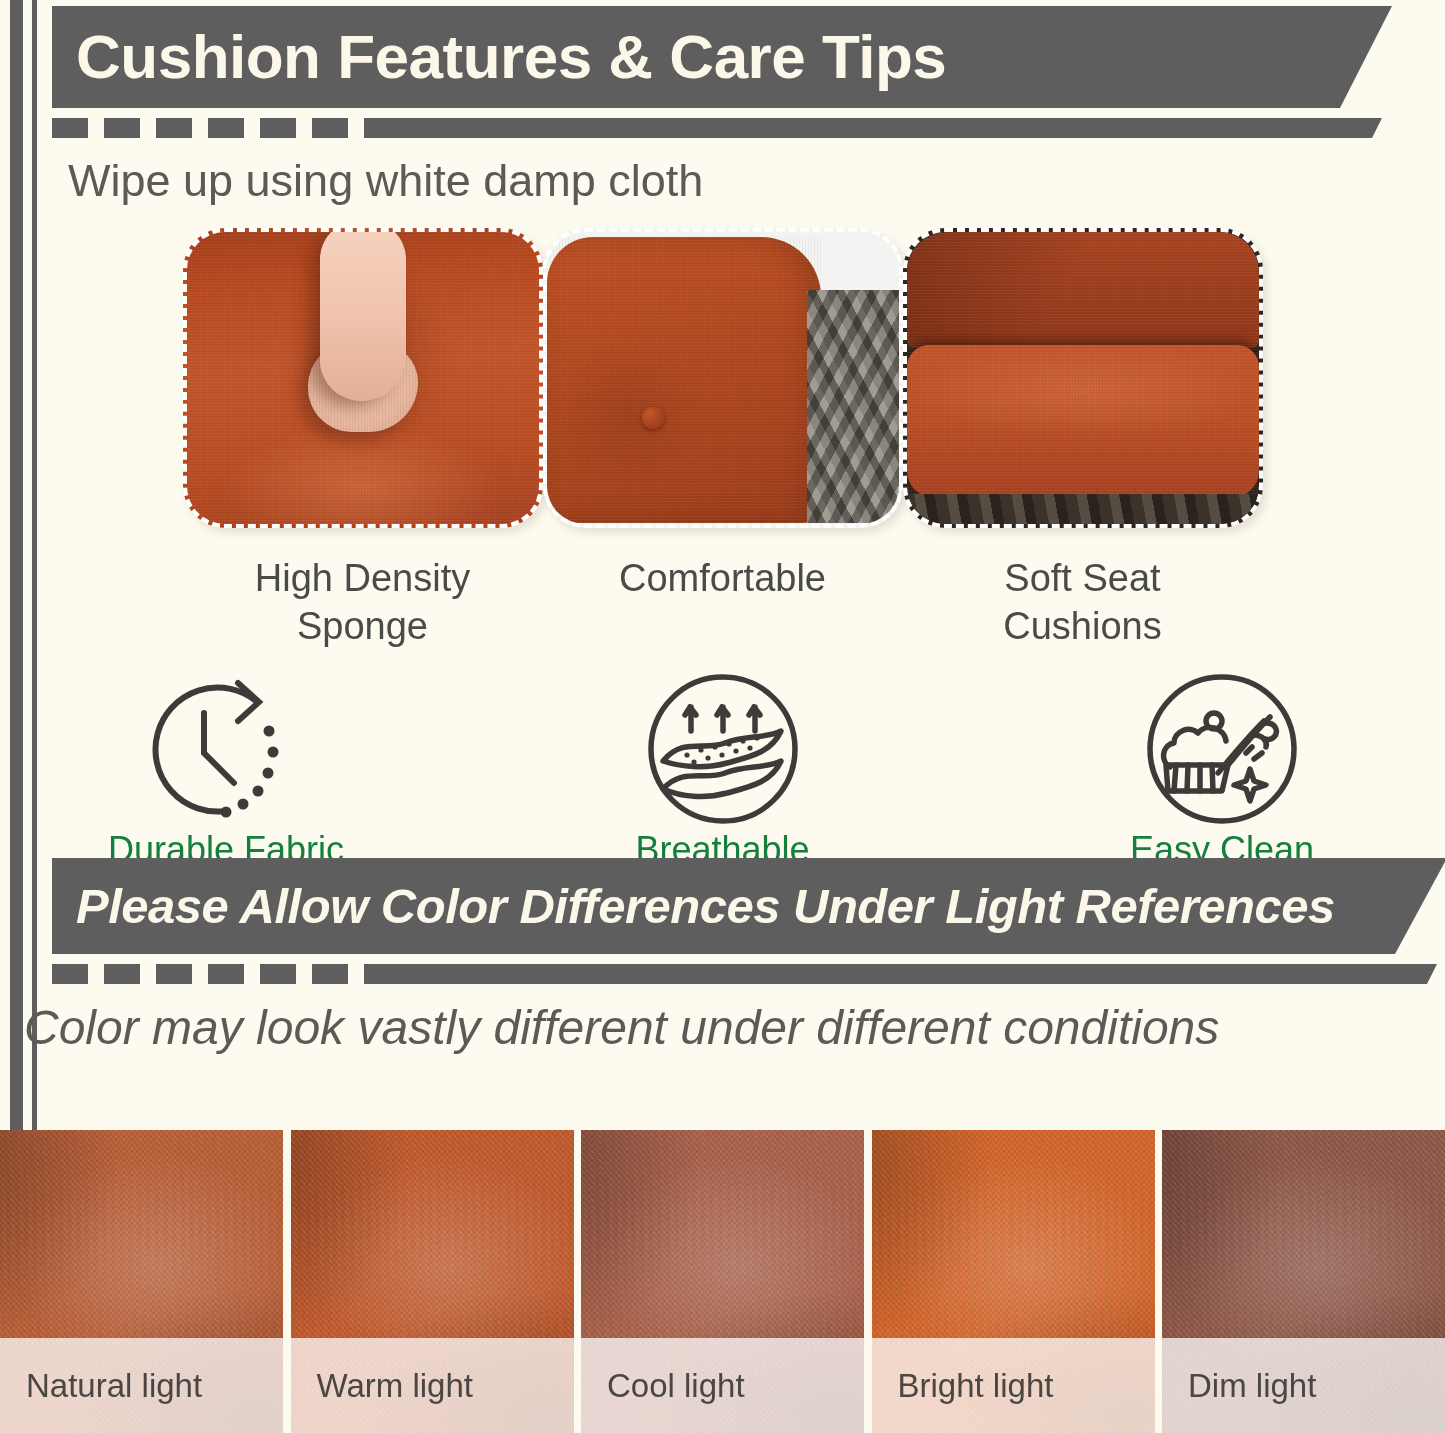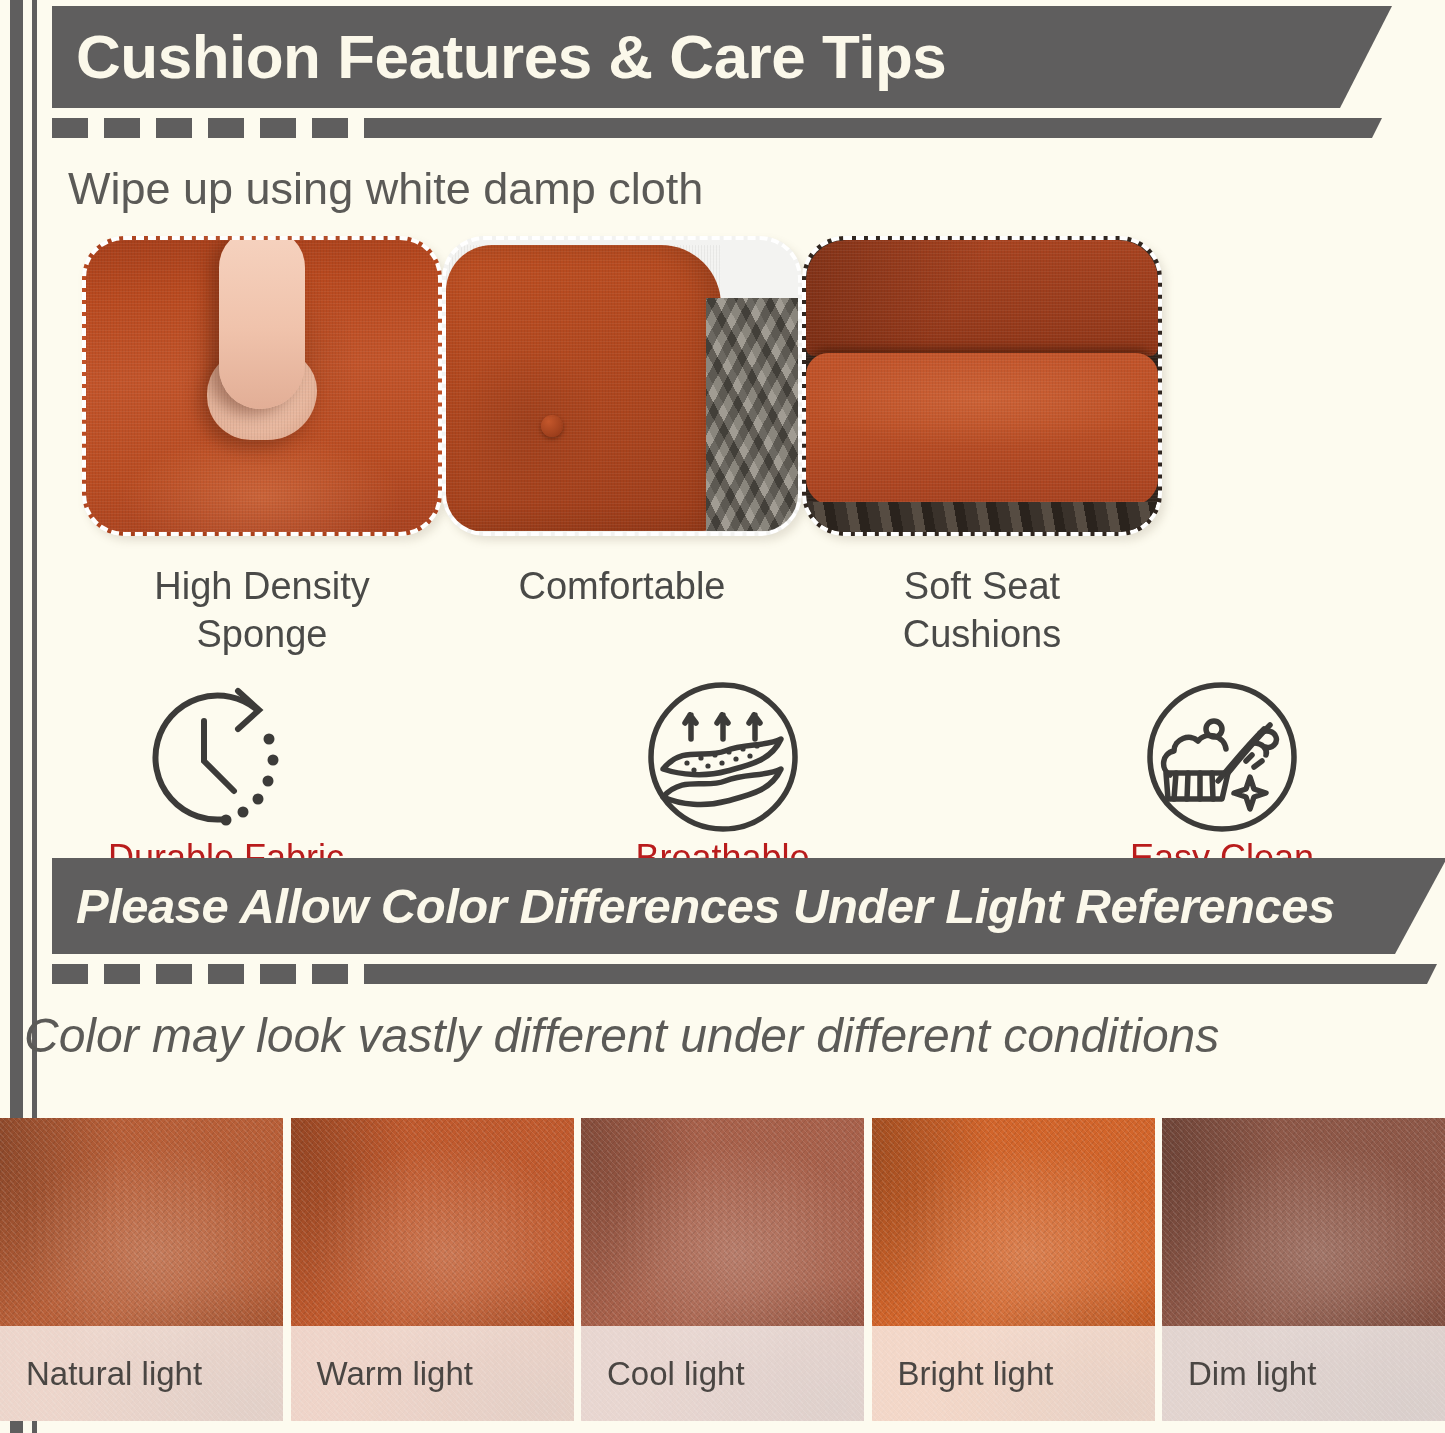--- a/index.html
+++ b/index.html
@@ -45,29 +45,29 @@
   .divider .solid {
     position:absolute; top:0; height:20px; background:#5F5E5E;
     clip-path:polygon(0 0, 100% 0, calc(100% - 10px) 100%, 0 100%);
   }
 
   
   .subheading {
     margin-left:68px;
     font-size:45px;
     color:#5B5A57;
-    padding-top:26px;
+    padding-top:18px;
     line-height:1.1;
     white-space:nowrap;
   }
 
   
   .photo-row {
     display:flex;
-    justify-content:flex-start;
+    justify-content:center;
     padding:22px 82px 0 82px;
   }
   .photo-cell { width:360px; }
   .photo {
     height:300px;
     border-radius:42px;
     border:4px dashed #FFFFFF;
     position:relative;
     overflow:hidden;
     box-shadow:4px 5px 9px rgba(120,110,90,0.18);
@@ -156,26 +156,26 @@
   }
 
   
   .icon-row {
     display:flex;
     justify-content:space-between;
     padding:18px 108px 0 108px;
   }
   .icon-cell { width:230px; text-align:center; }
   .icon-cell svg { display:block; margin:0 auto; }
-  .icon-label { margin-top:0; font-size:36px; color:#b91c1c; white-space:nowrap; }
+  .icon-label { margin-top:0; font-size:36px; color:#15803d; white-space:nowrap; }
 
   
   .swatch-row {
     position:absolute;
-    left:0; bottom:12px;
+    left:0; bottom:0;
     width:1445px; height:303px;
     display:flex;
     justify-content:space-between;
   }
   .swatch {
     width:283px; height:303px;
     position:relative;
     overflow:hidden;
   }
   .swatch .fabric {

